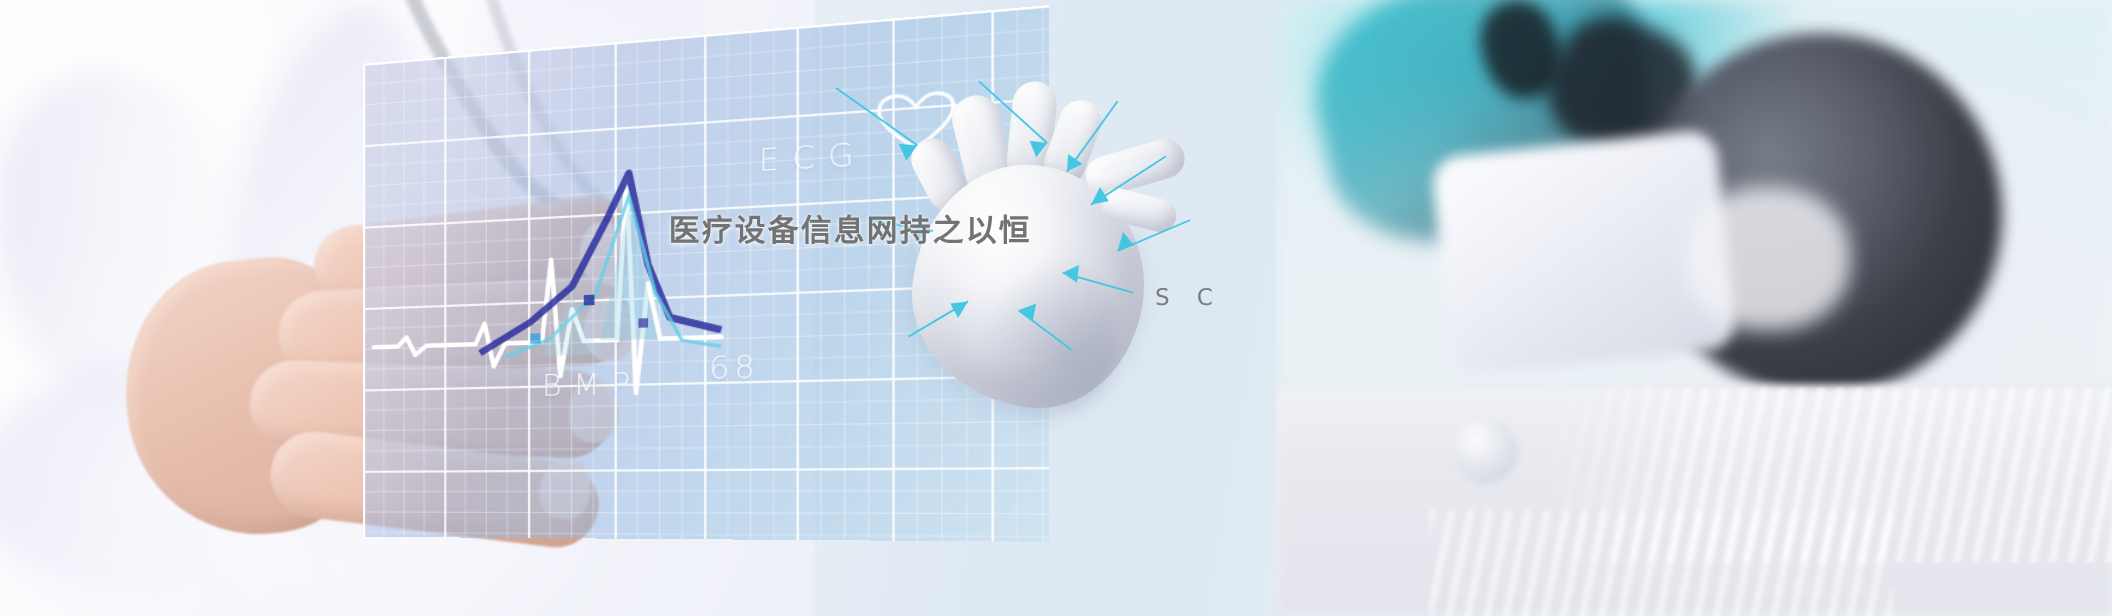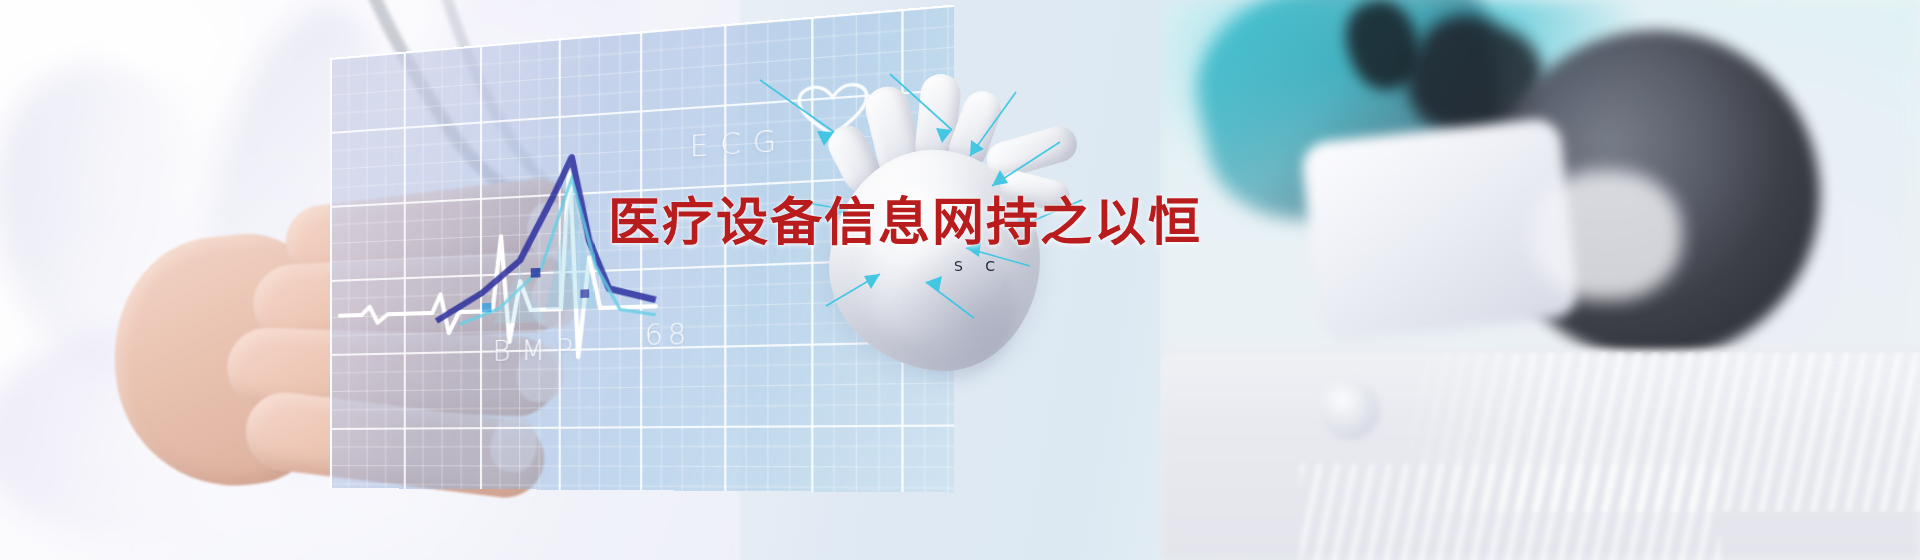--- a/index.html
+++ b/index.html
@@ -224,31 +224,31 @@
     position:absolute;left:96px;top:150px;width:130px;height:150px;
     border-radius:50%;
     background:radial-gradient(ellipse at 70% 60%, rgba(138,146,168,.38), rgba(138,146,168,0) 70%);
     filter:blur(6px);
   }
 
   
   .annot{position:absolute;left:730px;top:60px;width:420px;height:330px;pointer-events:none;}
 
   .sc-text{
-    position:absolute;left:954px;top:258px;
-    font-size:14px;letter-spacing:9px;color:#0f172a;font-weight:400;
+    position:absolute;left:1050px;top:258px;
+    font-size:21px;letter-spacing:9px;color:#737373;font-weight:400;
     font-family:"DejaVu Sans",sans-serif;opacity:.92;
   }
 
   
   .headline{position:absolute;left:608px;top:196px;width:760px;}
   .hl-line{
     font-family:"DejaVu Sans","Liberation Sans",sans-serif;
-    font-weight:700;color:#b91c1c;
-    font-size:52px;line-height:1.02;letter-spacing:2px;
+    font-weight:700;color:#737373;
+    font-size:28px;line-height:1.02;letter-spacing:2px;
     white-space:nowrap;
     text-shadow:0 2px 5px rgba(255,255,255,.75), 0 0 2px rgba(255,255,255,.9);
   }
   .hl-line-2{margin-top:42px;margin-left:-72px;}
 </style>
 </head>
 <body>
 
 <div class="banner">
 

